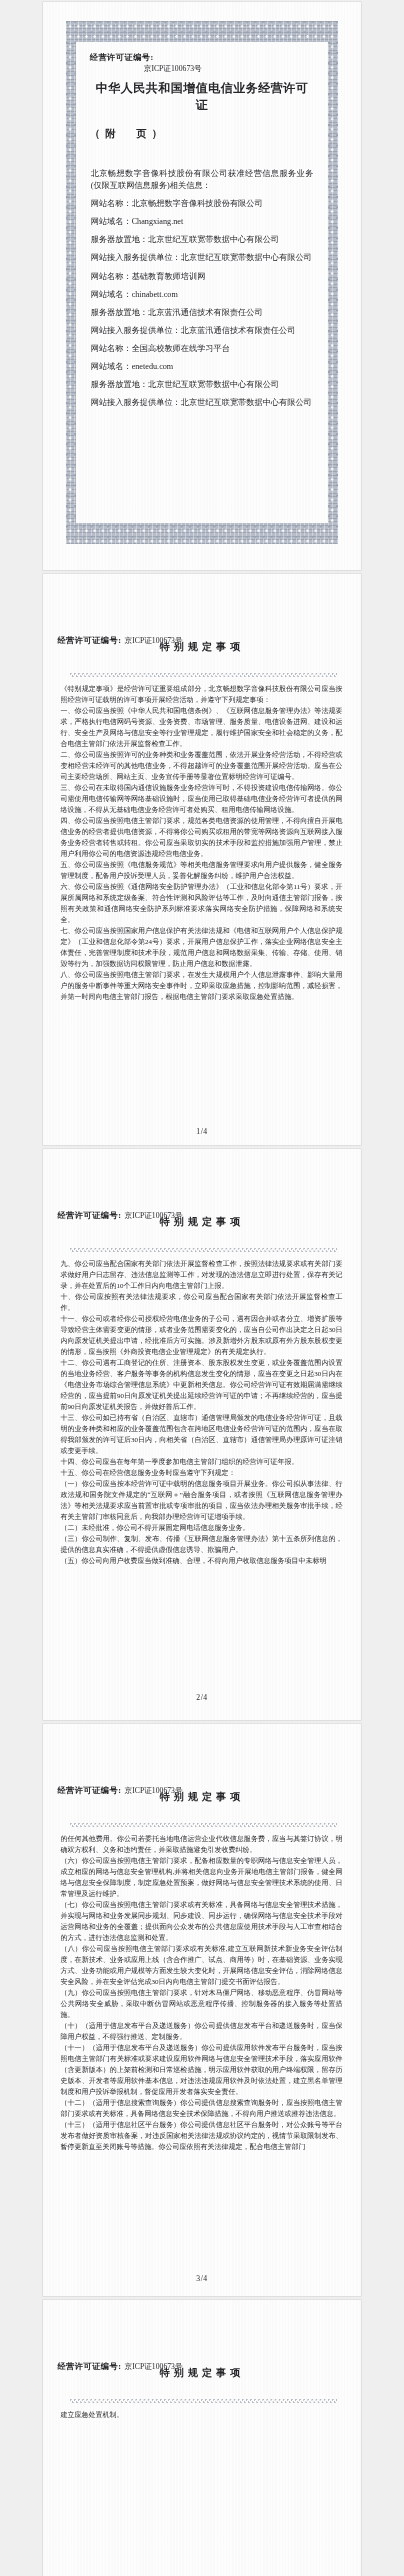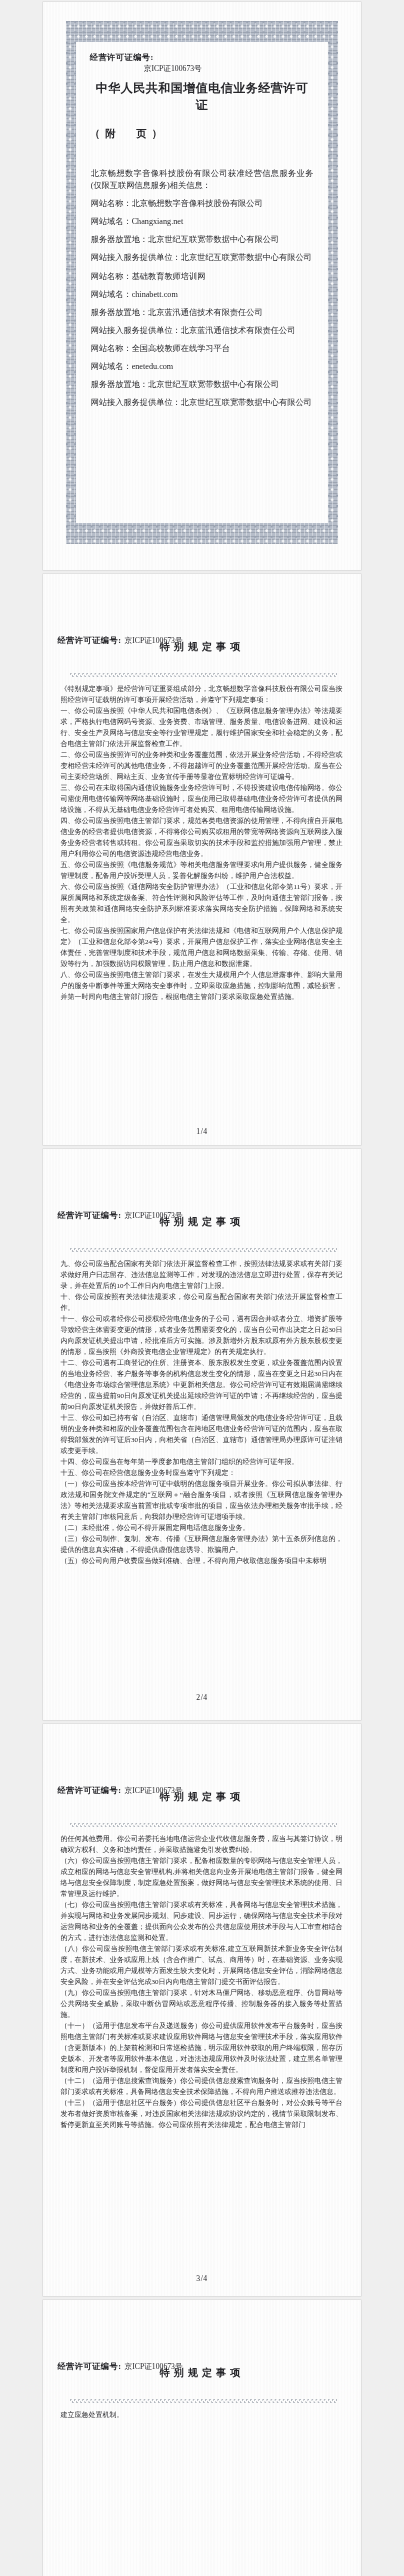--- a/index.html
+++ b/index.html
@@ -133,20 +133,21 @@
     </div>
     <div class="prov-title">特别规定事项</div>
     <div class="zigzag"></div>
     <div class="prov-body">
 
     <p>的任何其他费用。你公司若委托当地电信运营企业代收信息服务费，应当与其签订协议，明确双方权利、义务和违约责任，并采取措施避免引发收费纠纷。</p>
         <p>（六）你公司应当按照电信主管部门要求，配备相应数量的专职网络与信息安全管理人员，成立相应的网络与信息安全管理机构,并将相关信息向业务开展地电信主管部门报备，健全网络与信息安全保障制度，制定应急处置预案，做好网络与信息安全管理技术系统的使用、日常管理及运行维护。</p>
         <p>（七）你公司应当按照电信主管部门要求或有关标准，具备网络与信息安全管理技术措施，并实现与网络和业务发展同步规划、同步建设、同步运行，确保网络与信息安全技术手段对运营网络和业务的全覆盖；提供面向公众发布的公共信息应使用技术手段与人工审查相结合的方式，进行违法信息监测和处置。</p>
         <p>（八）你公司应当按照电信主管部门要求或有关标准,建立互联网新技术新业务安全评估制度，在新技术、业务或应用上线（含合作推广、试点、商用等）时，在基础资源、业务实现方式、业务功能或用户规模等方面发生较大变化时，开展网络信息安全评估，消除网络信息安全风险，并在安全评估完成30日内向电信主管部门提交书面评估报告。</p>
         <p>（九）你公司应当按照电信主管部门要求，针对木马僵尸网络、移动恶意程序、仿冒网站等公共网络安全威胁，采取中断仿冒网站或恶意程序传播、控制服务器的接入服务等处置措施。</p>
+        <p>（十）（适用于信息发布平台及递送服务）你公司提供信息发布平台和递送服务时，应当保障用户权益，不得强行推送、定制服务。</p>
         <p>（十一）（适用于信息发布平台及递送服务）你公司提供应用软件发布平台服务时，应当按照电信主管部门有关标准或要求建设应用软件网络与信息安全管理技术手段，落实应用软件（含更新版本）的上架前检测和日常巡检措施，明示应用软件获取的用户终端权限，留存历史版本、开发者等应用软件基本信息，对违法违规应用软件及时依法处置，建立黑名单管理制度和用户投诉举报机制，督促应用开发者落实安全责任。</p>
         <p>（十二）（适用于信息搜索查询服务）你公司提供信息搜索查询服务时，应当按照电信主管部门要求或有关标准，具备网络信息安全技术保障措施，不得向用户推送或推荐违法信息。</p>
         <p>（十三）（适用于信息社区平台服务）你公司提供信息社区平台服务时，对公众账号等平台发布者做好资质审核备案，对违反国家相关法律法规或协议约定的，视情节采取限制发布、暂停更新直至关闭账号等措施。你公司应依照有关法律规定，配合电信主管部门</p>
       </div>
     <div class="footer">3/4</div>
   </section>
 
   <section class="sheet prov" id="sheet5">
     <div class="prov-no">
       <span class="lbl">经营许可证编号:</span><span class="val">京ICP证100673号</span>

